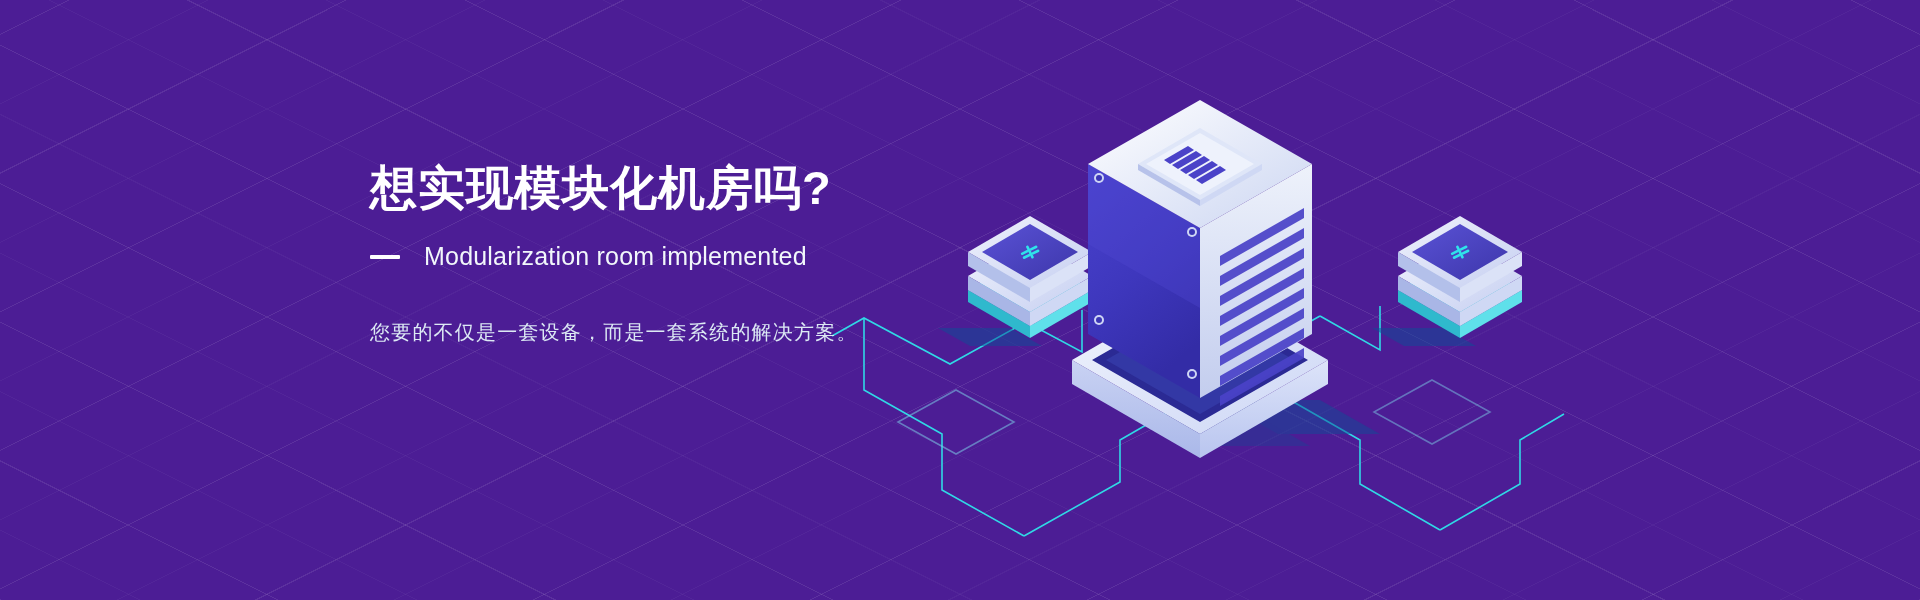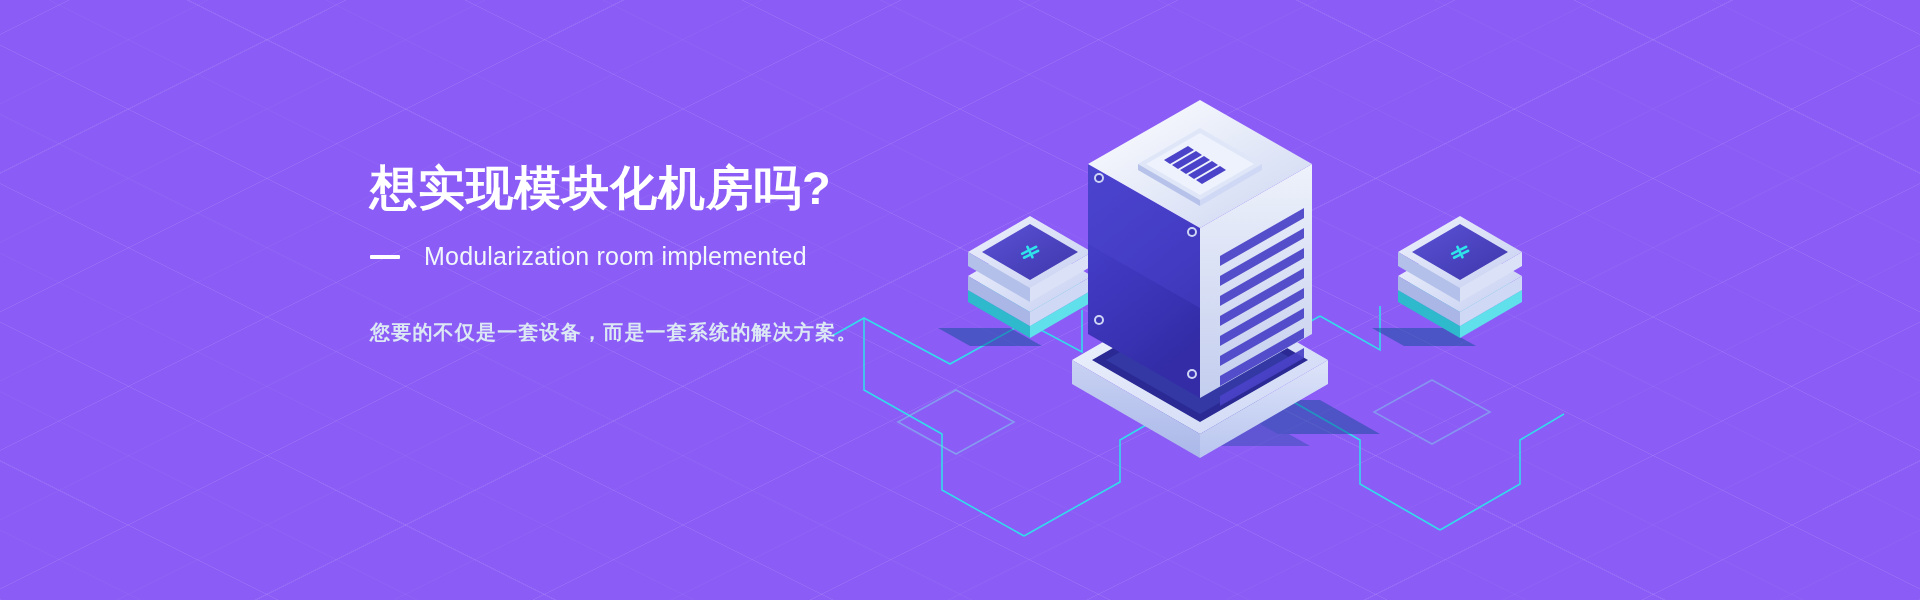--- a/index.html
+++ b/index.html
@@ -5,21 +5,21 @@
   html, body {
     margin: 0;
     padding: 0;
     background: #0a5ea8;
   }
   #banner {
     position: relative;
     width: 1920px;
     height: 600px;
     overflow: hidden;
-    background-color: #8b5cf6;
+    background-color: #4c1d95;
     font-family: "Liberation Sans", "DejaVu Sans", sans-serif;
   }
 
   
   .bg-lattice {
     position: absolute;
     inset: 0;
     background-image:
       repeating-linear-gradient(26.57deg,
         rgba(255,255,255,0.055) 0px, rgba(255,255,255,0.055) 1px,
@@ -76,21 +76,21 @@
     font-size: 25px;
     font-weight: 400;
     letter-spacing: 0.2px;
     white-space: nowrap;
     text-align: right;
   }
   .body-text {
     margin: 45px 0 0 0;
     color: #dce9f4;
     font-size: 20px;
-    font-weight: 700;
+    font-weight: 400;
     letter-spacing: 1.2px;
     line-height: 1.6;
     white-space: nowrap;
   }
 
   
   .illustration {
     position: absolute;
     left: 820px;
     top: 60px;

